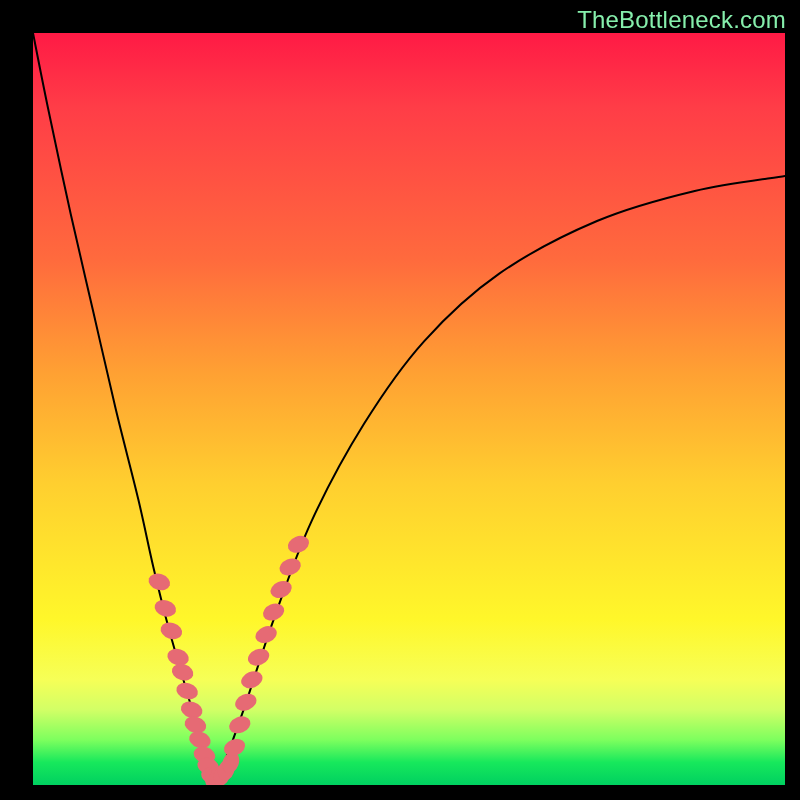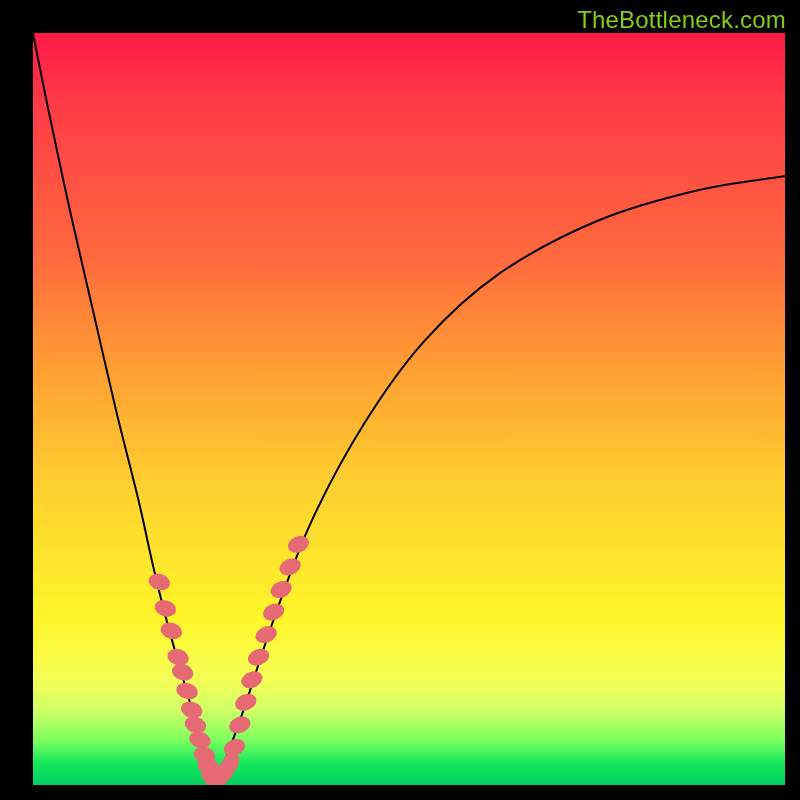--- a/index.html
+++ b/index.html
@@ -36,21 +36,21 @@
       #f6ff57 86%,
       #d2ff66 90%,
       #7dff5e 94%,
       #17e85c 97%,
       #00d060 100%);
   }
   .watermark {
     position: absolute;
     top: 6px;
     right: 14px;
-    color: #84cc16;
+    color: #86efac;
     font-size: 24px;
     font-weight: 500;
     letter-spacing: 0.2px;
     user-select: none;
   }
   svg.curve {
     position: absolute;
     left: 0;
     top: 0;
     width: 752px;

